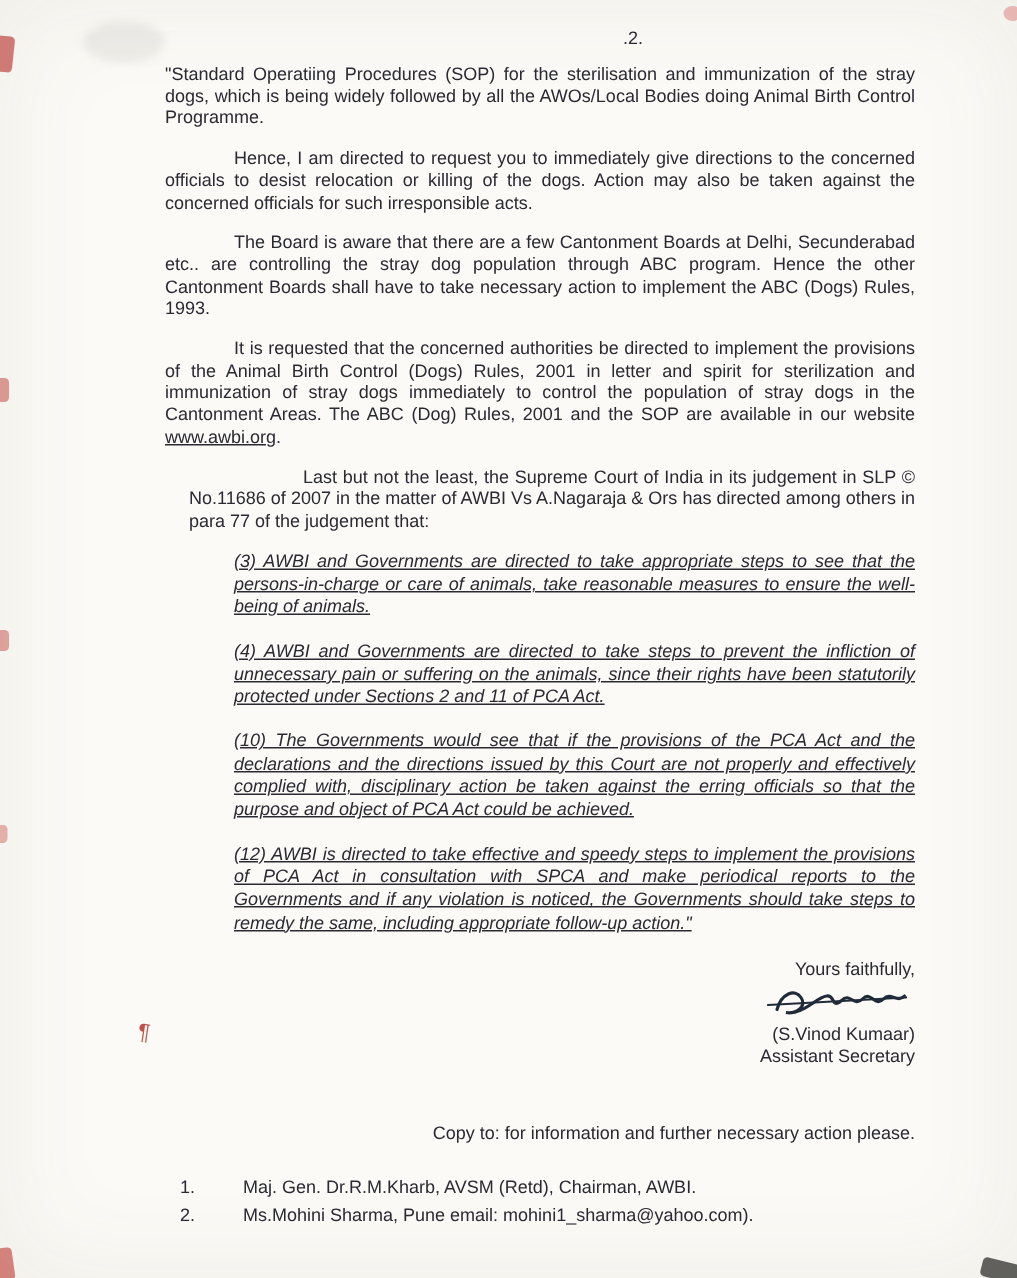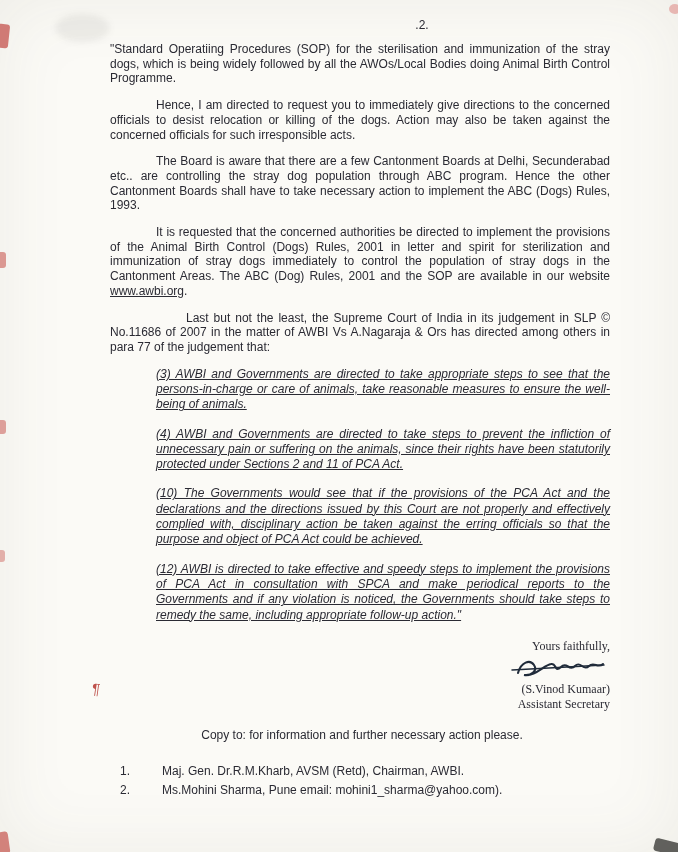--- a/index.html
+++ b/index.html
@@ -10,28 +10,28 @@
     background:#fbfaf6;
     box-shadow:inset 0 0 70px rgba(90,85,70,.08);
     font-family:"Liberation Sans", sans-serif;
     color:#2a2a33;
     overflow:hidden;
   }
   .content{position:absolute;left:110px;top:18px;width:500px;}
   .pagenum{font-size:12px;text-align:center;transform:translateX(62px);margin-bottom:10px;}
   p{margin:0 0 12px 0;font-size:12px;line-height:14.7px;text-align:justify;}
   .indent{text-indent:46px;}
-  .indent-lg{text-indent:76px;}
+  .indent-lg{text-indent:76px;margin-left:16px;}
   .quote{margin:2px 0 14px 46px;font-style:italic;line-height:15.3px;text-align:justify;text-decoration:underline;}
   .weblink{text-decoration:underline;color:inherit;cursor:pointer;}
   .closing{margin-top:2px;text-align:left;}
-  .sig-block{margin-top:16px;text-align:right;font-size:12px;line-height:15px;position:relative;font-family:Liberation Serif, serif;}
+  .sig-block{margin-top:16px;text-align:right;font-size:12px;line-height:15px;position:relative;}
   .sig-scribble{height:26px;margin:2px 0 0 0;}
   .sig-scribble svg{display:inline-block;margin-right:4px;}
-  .copy-head{margin-top:16px;font-size:12px;text-align:center;margin-left:4px;}
+  .copy-head{margin-top:36px;font-size:12px;text-align:right;margin-left:4px;}
   .copy-list{margin-top:22px;margin-left:10px;}
   .copy-item{display:flex;font-size:12px;line-height:15px;margin-bottom:4px;text-align:left;}
   .copy-num{width:42px;flex:0 0 42px;}
   
   .artifact{position:absolute;pointer-events:none;}
   .a-tl{left:-3px;top:24px;width:12px;height:24px;background:#c4524c;opacity:.75;border-radius:3px;transform:rotate(6deg);}
   .a-l1{left:-4px;top:252px;width:10px;height:16px;background:#c95a54;opacity:.6;border-radius:3px;}
   .a-l2{left:-5px;top:420px;width:11px;height:14px;background:#c95a54;opacity:.55;border-radius:3px;}
   .a-l3{left:-4px;top:550px;width:9px;height:12px;background:#cf6a64;opacity:.5;border-radius:3px;}
   .a-bl{left:-4px;top:832px;width:13px;height:22px;background:#c4524c;opacity:.7;border-radius:3px;transform:rotate(-8deg);}

